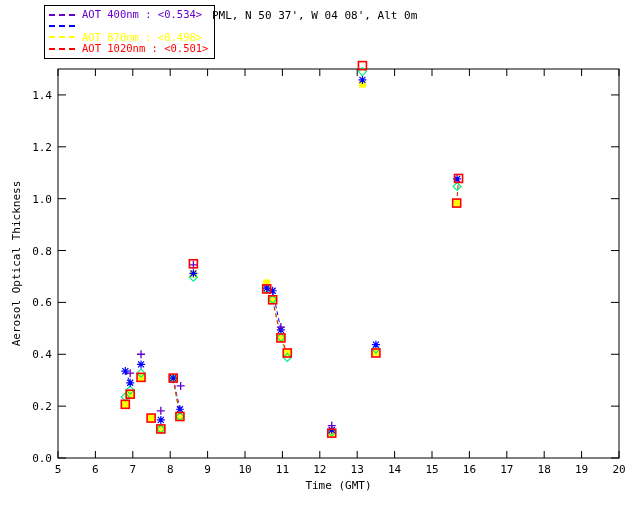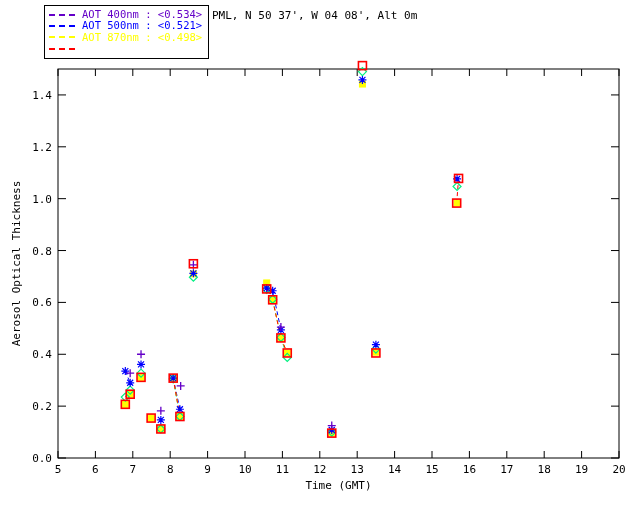--- a/index.html
+++ b/index.html
@@ -26,28 +26,28 @@
 <div id="screen">
 
   <div id="legend-box">
 
   <div class="legend-row">
         <span class="legend-dash" style="border-color: rgb(100, 0, 200);"></span>
         <span class="legend-text" style="color: rgb(100, 0, 200);">AOT  400nm : &lt;0.534&gt;</span>
       </div>
       <div class="legend-row">
         <span class="legend-dash" style="border-color: rgb(0, 0, 255);"></span>
-        <span class="legend-text" style="color: rgb(0, 0, 255);">AOT  500nm : &lt;0.521&gt;</span>
       </div>
       <div class="legend-row">
         <span class="legend-dash" style="border-color: rgb(255, 255, 0);"></span>
         <span class="legend-text" style="color: rgb(255, 255, 0);">AOT  870nm : &lt;0.498&gt;</span>
       </div>
       <div class="legend-row">
         <span class="legend-dash" style="border-color: rgb(255, 0, 0);"></span>
+        <span class="legend-text" style="color: rgb(255, 0, 0);">AOT 1020nm : &lt;0.501&gt;</span>
       </div>
     </div>
 
   <div id="title-block">
     <div>PML, N 50 37', W 04 08', Alt 0m</div>
   </div>
 
   <svg id="plot-svg" width="640" height="512">
       <g>
         <rect x="58" y="69" width="561" height="389" fill="none" stroke="#000000" stroke-width="1"></rect>

